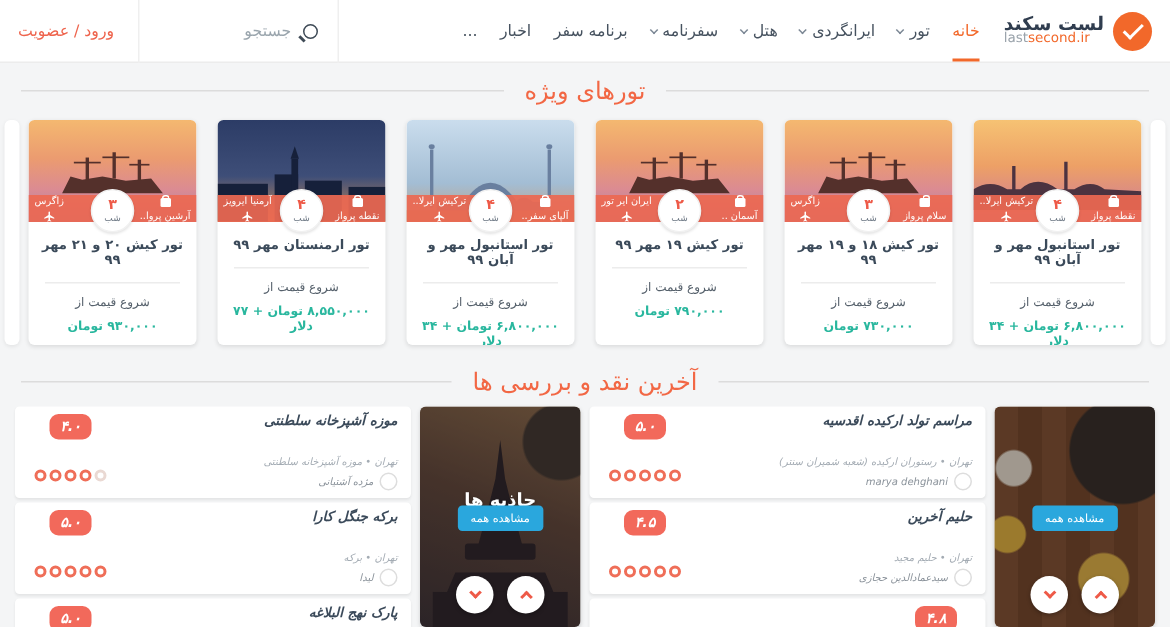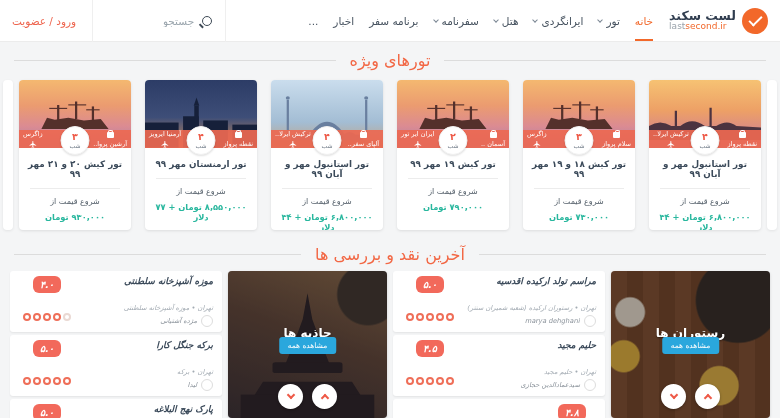--- a/index.html
+++ b/index.html
@@ -84,21 +84,21 @@
   .tc-nights .num { font-size:9.5px; font-weight:bold; color:#ee5a48; line-height:1; }
   .tc-nights .lbl { font-size:6px; color:#6b7683; line-height:1.2; }
   .tc-body { padding:11px 6px 0; text-align:center; }
   .tc-title { font-size:8.8px; font-weight:bold; color:#3b4a5a; }
   .tc-divider { height:1px; background:#ececec; margin:9px 5px 0; }
   .tc-prefix { margin-top:8px; font-size:8px; color:#55606b; }
   .tc-price { margin-top:6px; font-size:8.3px; color:#29b79e; font-weight:bold; }
 
   
   .reviews-grid { display:flex; gap:6px; margin:7px 10px 0; height:147px; }
-  .collage { width:159px; height:147px; border-radius:4px; position:relative; overflow:hidden;
+  .collage { width:107px; height:147px; border-radius:4px; position:relative; overflow:hidden;
              box-shadow:0 1px 3px rgba(0,0,0,.15); flex:none; }
   .img-restaurants { background:
       radial-gradient(circle at 80% 20%, #2e2824 0 24%, transparent 25%),
       radial-gradient(circle at 12% 28%, #e9e2d4 0 8%, transparent 9%),
       radial-gradient(circle at 8% 58%, #e2b23c 0 9%, transparent 10%),
       radial-gradient(circle at 68% 78%, #e0b244 0 12%, transparent 13%),
       repeating-linear-gradient(90deg,#7d4e30 0 16px,#704327 16px 32px); }
   .img-attractions { background:
       radial-gradient(circle at 88% 16%, #3a332e 0 16%, transparent 17%),
       linear-gradient(200deg,#8a6a4a 0%,#5b4338 45%,#332c33 100%); }
@@ -421,21 +421,20 @@
 </div>
 
 <div class="section-title-row" style="margin-top:13px;">
   <span class="section-title">آخرین نقد و بررسی ها</span>
 </div>
 
 <div class="reviews-grid">
 
   <div class="collage img-restaurants">
     <div class="ovl"></div>
-    <div class="collage-title">رستوران ها</div>
     <button class="collage-btn">مشاهده همه</button>
     <div class="collage-nav">
       <span class="cnav">
           <span class="ch up"></span>
         </span>
       <span class="cnav">
           <span class="ch down"></span>
         </span>
     </div>
   </div>
@@ -456,21 +455,21 @@
             <span class="ring"></span>
             <span class="ring"></span>
             <span class="ring"></span>
             <span class="ring"></span>
             <span class="ring"></span>
           </span>
       </div>
     </div>
     <div class="rev-row">
       <div class="rev-main">
-        <span class="rev-title">حلیم مجید</span>
+        <span class="rev-title">حلیم آخرین</span>
         <span class="rev-meta">تهران • حلیم مجید</span>
         <span class="rev-user">
             <span class="avatar"></span>
             <span class="rev-username">سیدعمادالدین حجازی</span>
           </span>
       </div>
       <div class="rev-rating">
         <span class="rating-badge">۴.۵</span>
         <span class="stars">
             <span class="ring"></span>

